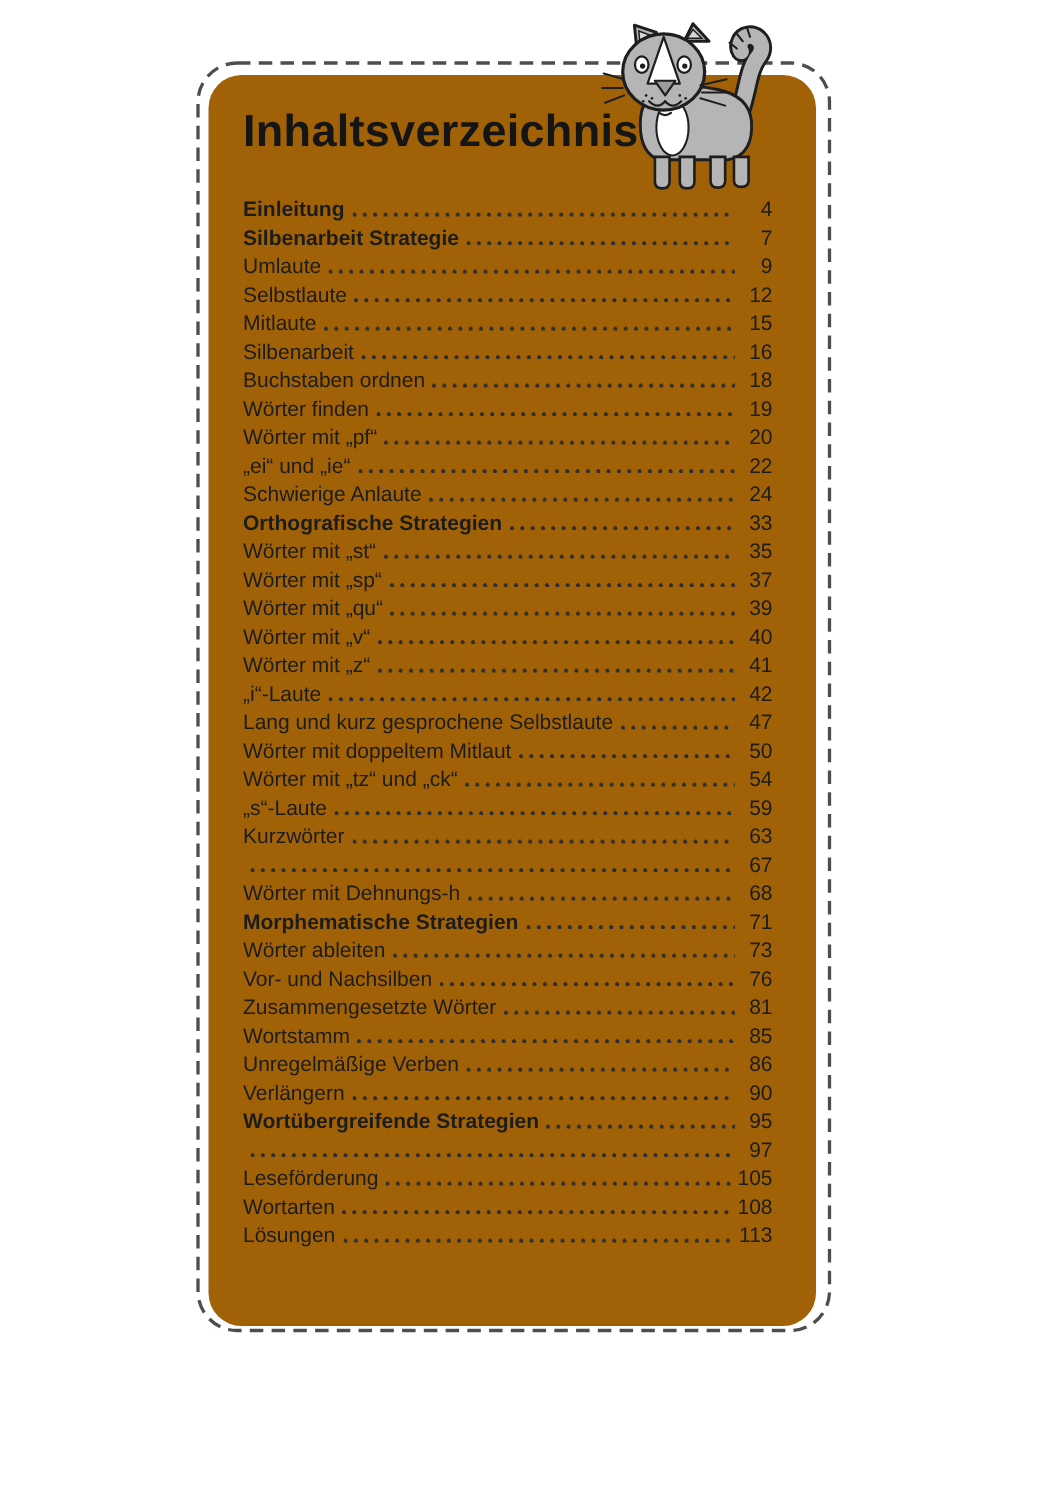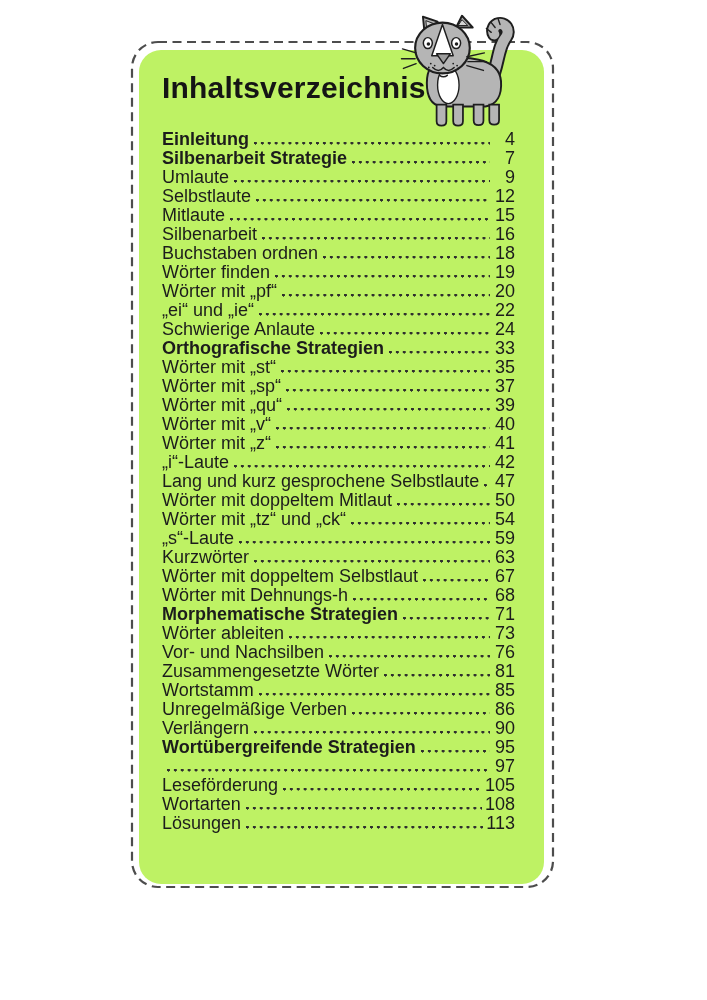--- a/index.html
+++ b/index.html
@@ -18,39 +18,39 @@
     top: 40px;
     width: 425px;
     height: 849px;
   }
   .card {
     position: absolute;
     left: 139px;
     top: 50px;
     width: 405px;
     height: 834px;
-    background: #bef264;
+    background: #a16207;
     border-radius: 22px;
     padding: 22px 29px 0 23px;
   }
   .title {
     font-size: 30px;
     font-weight: 600;
     letter-spacing: 0.2px;
     color: #151515;
     line-height: 31px;
   }
   .toc {
     margin-top: 27px;
   }
   .row {
     display: flex;
     align-items: baseline;
     height: 19px;
-    font-size: 18px;
+    font-size: 14px;
     color: #1c1c1c;
     line-height: 19px;
     white-space: nowrap;
   }
   .row.bold .label { font-weight: 700; }
   .label { flex: 0 0 auto; }
   .dots {
     flex: 1 1 auto;
     align-self: flex-end;
     height: 6px;
@@ -193,21 +193,20 @@
     <span class="label">„s“-Laute</span>
     <span class="dots"></span>
     <span class="pg">59</span>
   </div>
         <div class="row">
     <span class="label">Kurzwörter</span>
     <span class="dots"></span>
     <span class="pg">63</span>
   </div>
         <div class="row">
-    <span class="label">Wörter mit doppeltem Selbstlaut</span>
     <span class="dots"></span>
     <span class="pg">67</span>
   </div>
         <div class="row">
     <span class="label">Wörter mit Dehnungs-h</span>
     <span class="dots"></span>
     <span class="pg">68</span>
   </div>
         <div class="row bold">
     <span class="label">Morphematische Strategien</span>

